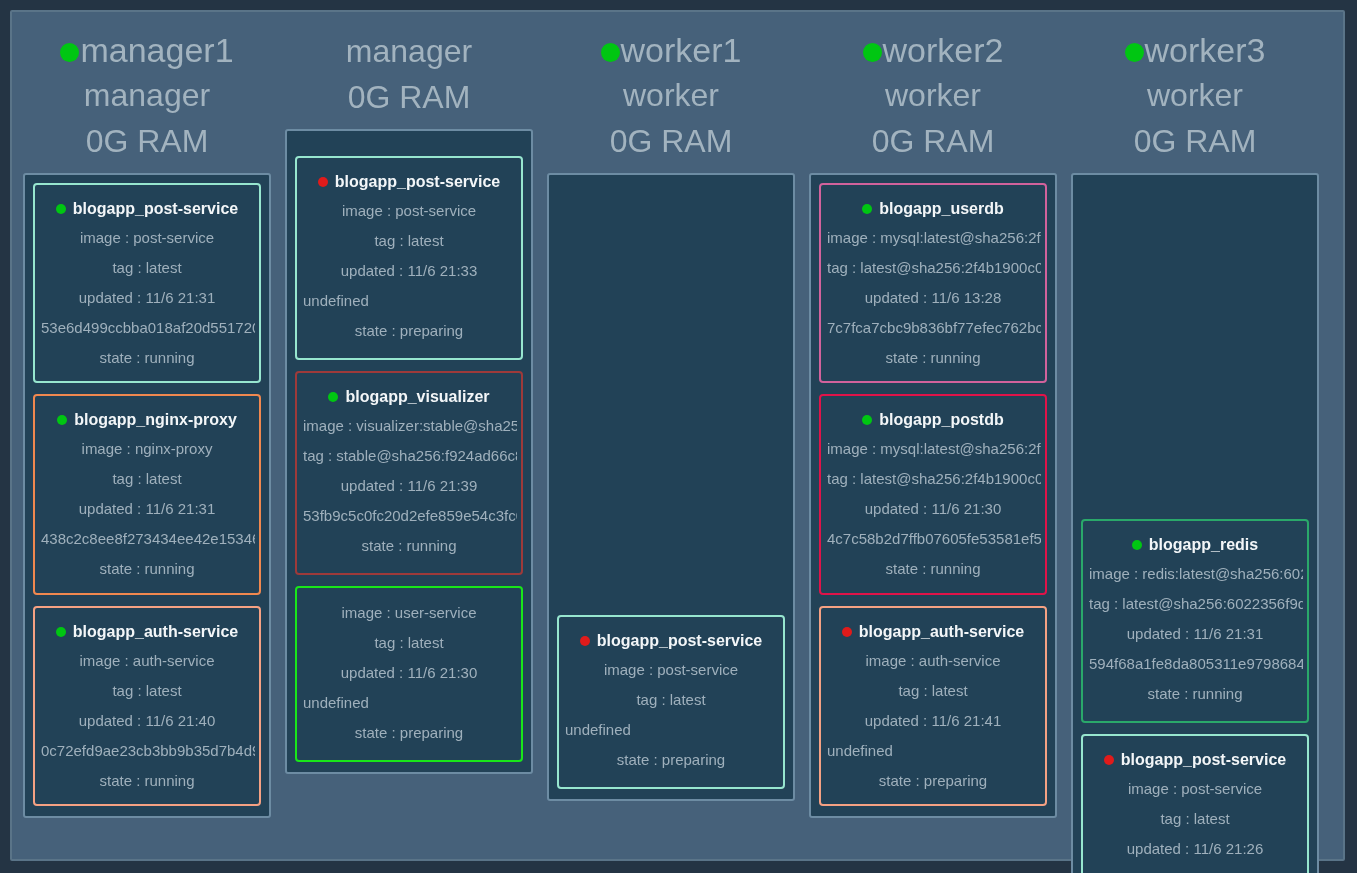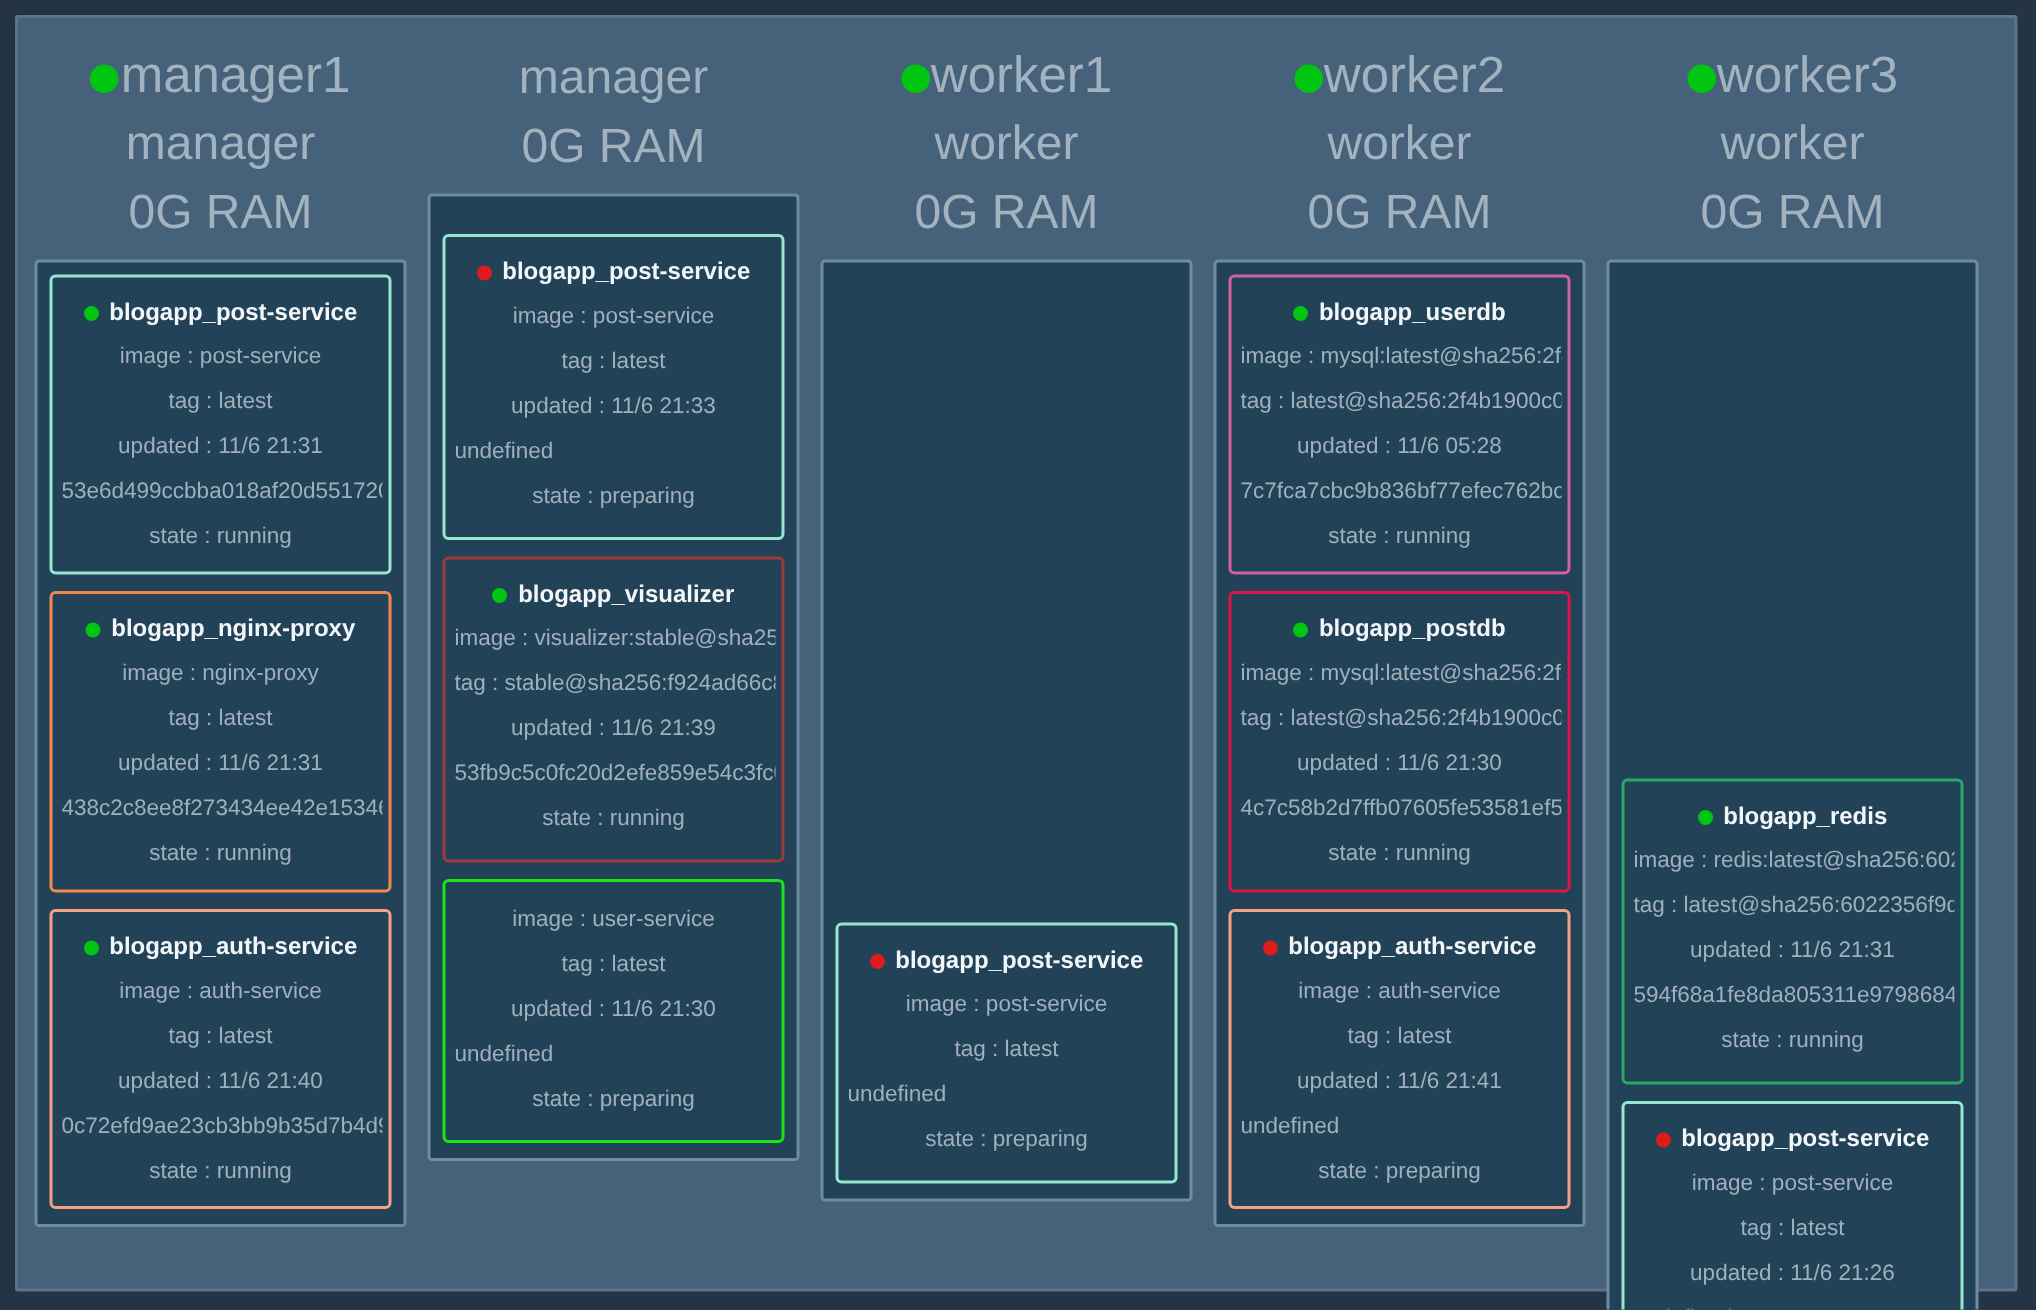--- a/index.html
+++ b/index.html
@@ -264,21 +264,21 @@
           <div class="node-ram">0G RAM</div>
         </div>
         <div class="node-body h3">
           <div class="task" style="border-color: rgb(210, 98, 156);">
             <div class="task-title">
               <span class="task-dot" style="background: rgb(0, 198, 18);"></span>
               <span>blogapp_userdb</span>
             </div>
             <div class="task-line clip">image : mysql:latest@sha256:2f4b1900c0ee53</div>
             <div class="task-line clip">tag : latest@sha256:2f4b1900c0ee53e8e5</div>
-            <div class="task-line">updated : 11/6 05:28</div>
+            <div class="task-line">updated : 11/6 13:28</div>
             <div class="task-line clip">7c7fca7cbc9b836bf77efec762bcd227</div>
             <div class="task-line">state : running</div>
           </div>
           <div class="task" style="border-color: rgb(224, 19, 73);">
             <div class="task-title">
               <span class="task-dot" style="background: rgb(0, 198, 18);"></span>
               <span>blogapp_postdb</span>
             </div>
             <div class="task-line clip">image : mysql:latest@sha256:2f4b1900c0ee53</div>
             <div class="task-line clip">tag : latest@sha256:2f4b1900c0ee53e8e5</div>

